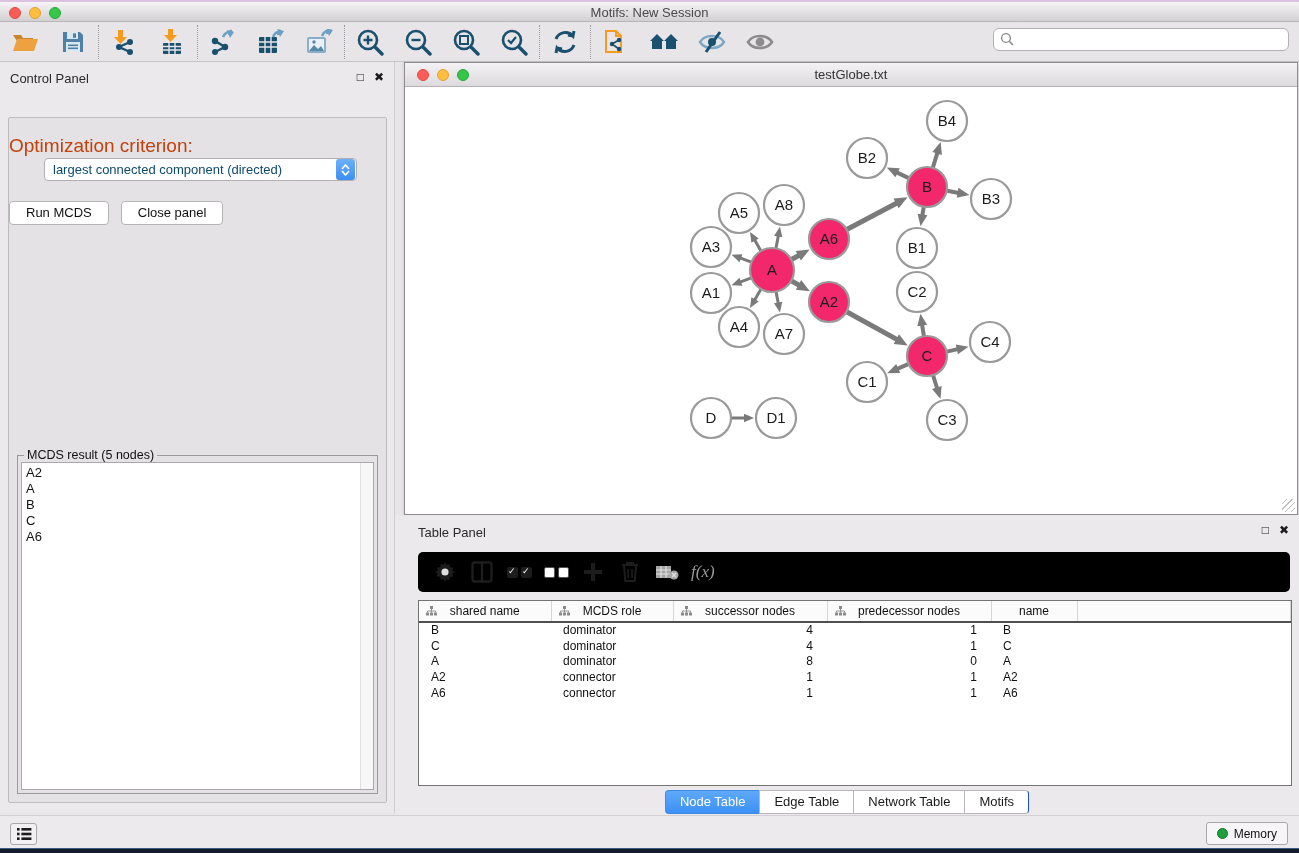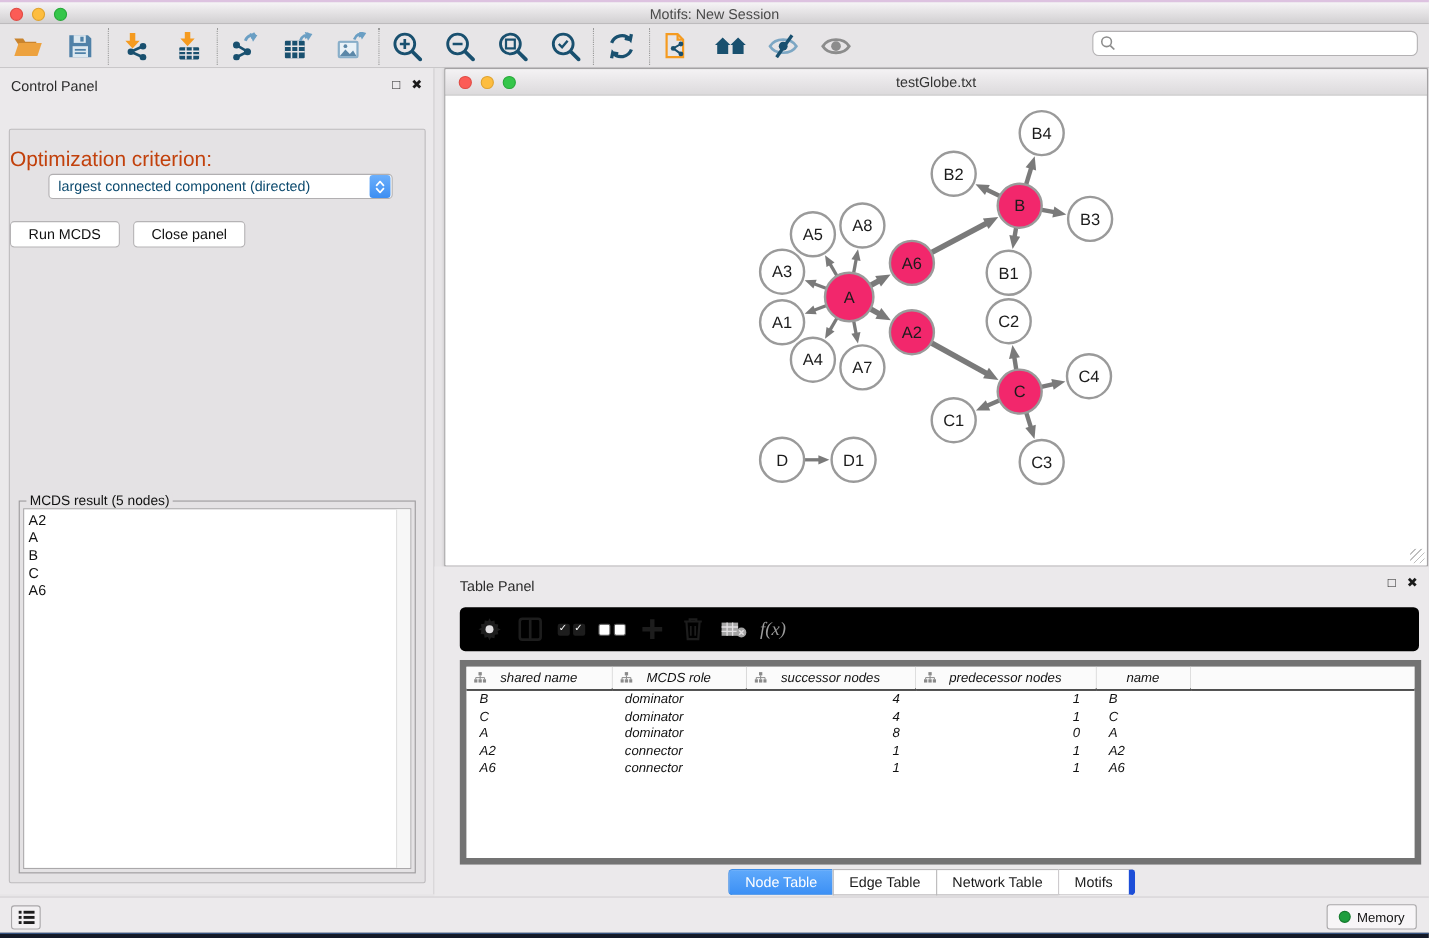--- a/index.html
+++ b/index.html
@@ -85,34 +85,34 @@
   .tp-toolbar { position:absolute; left:23px; right:9px; top:37px; height:40px; background:#000000;
     border-radius:5px; display:flex; align-items:center; gap:11px; padding-left:14px; }
   .tpi { display:flex; align-items:center; justify-content:center; width:26px; height:26px; }
   .fx { font-family:"Liberation Serif","DejaVu Serif",serif; font-style:italic; font-size:17px; color:#9b9b9b; }
   .cbpair { display:flex; gap:3px; }
   .cb { width:11px; height:11px; border-radius:2px; }
   .cb.on { background:#1d1d1d; position:relative; }
   .cb.on:after { content:"✓"; color:#fff; font-size:9px; position:absolute; left:1.5px; top:-1px; }
   .cb.off { background:#fff; border:1.5px solid #555; }
   .tp-tablewrap { position:absolute; left:23px; right:7px; top:85px; height:186px; background:#fff;
-    border:6px solid #737373; overflow:hidden;font-style:italic; }
+    border:1px solid #737373; overflow:hidden; }
   table.datatable { border-collapse:collapse; width:100%; table-layout:fixed; }
   .datatable th { height:21px; font-weight:normal; font-size:12px; color:#111; background:#fbfbfb;
     border-right:1px solid #d6d6d6; border-bottom:2px solid #4f4f4f; text-align:center; position:relative; }
   .datatable th .hicon { position:absolute; left:7px; top:5px; }
   .datatable td { font-size:12px; color:#111; height:15.7px; line-height:15.7px; padding:0 12px;
     white-space:nowrap; overflow:hidden; }
   .datatable td.al { text-align:left; }
   .datatable td.ar { text-align:right; padding-right:14px; }
   .tp-tabs { position:absolute; left:0; right:0; top:275px; display:flex; justify-content:center; }
   .tp-tab { font-size:13px; color:#1a1a1a; background:#fff; border:1px solid #b9b7b9; border-right:none;
     padding:3px 14px 4px; cursor:default; }
   .tp-tab:first-child { border-radius:4px 0 0 4px; }
-  .tp-tab:last-child { border-radius:0 4px 4px 0; border-right:6px solid #1d4ed8;text-align:center; }
+  .tp-tab:last-child { border-radius:0 4px 4px 0; border-right:1px solid #1d4ed8;text-align:center; }
   .tp-tab.selected { background:linear-gradient(#5fa9fb,#3c90f5); color:#fff; border-color:#3d8de8; }
 
   
   .statusbar { position:absolute; left:0; top:815px; width:1299px; height:33px; background:#eceaec;
     border-top:1px solid #d2d0d2; }
   .status-left-btn { position:absolute; left:10px; top:7px; width:27px; height:22px; background:#f2f0f2;
     border:1px solid #a9a7a9; border-radius:3px; display:flex; align-items:center; justify-content:center; }
   .memory-btn { position:absolute; right:11px; top:6px; height:23px; background:#f7f5f7;
     border:1px solid #a9a7a9; border-radius:3px; display:flex; align-items:center; gap:6px; padding:0 10px;
     font-size:12px; color:#111; }

